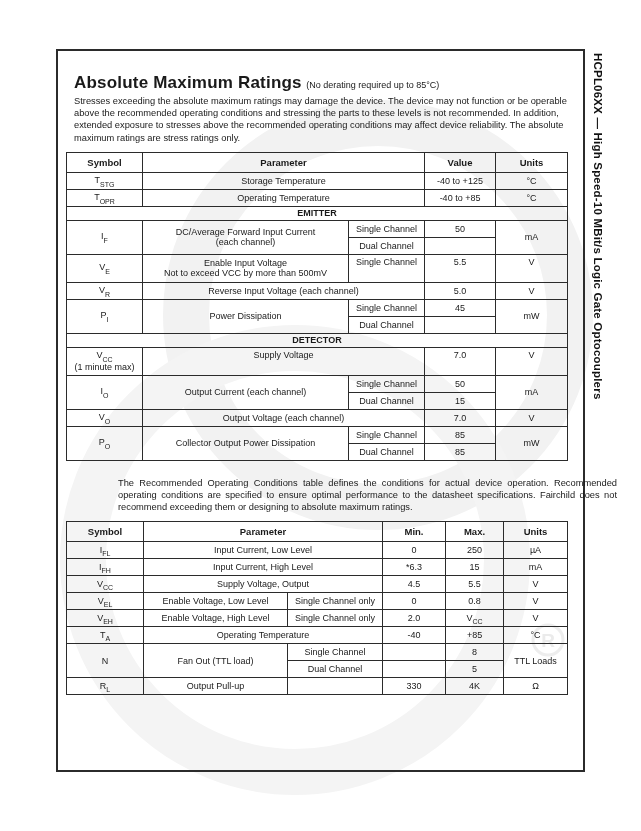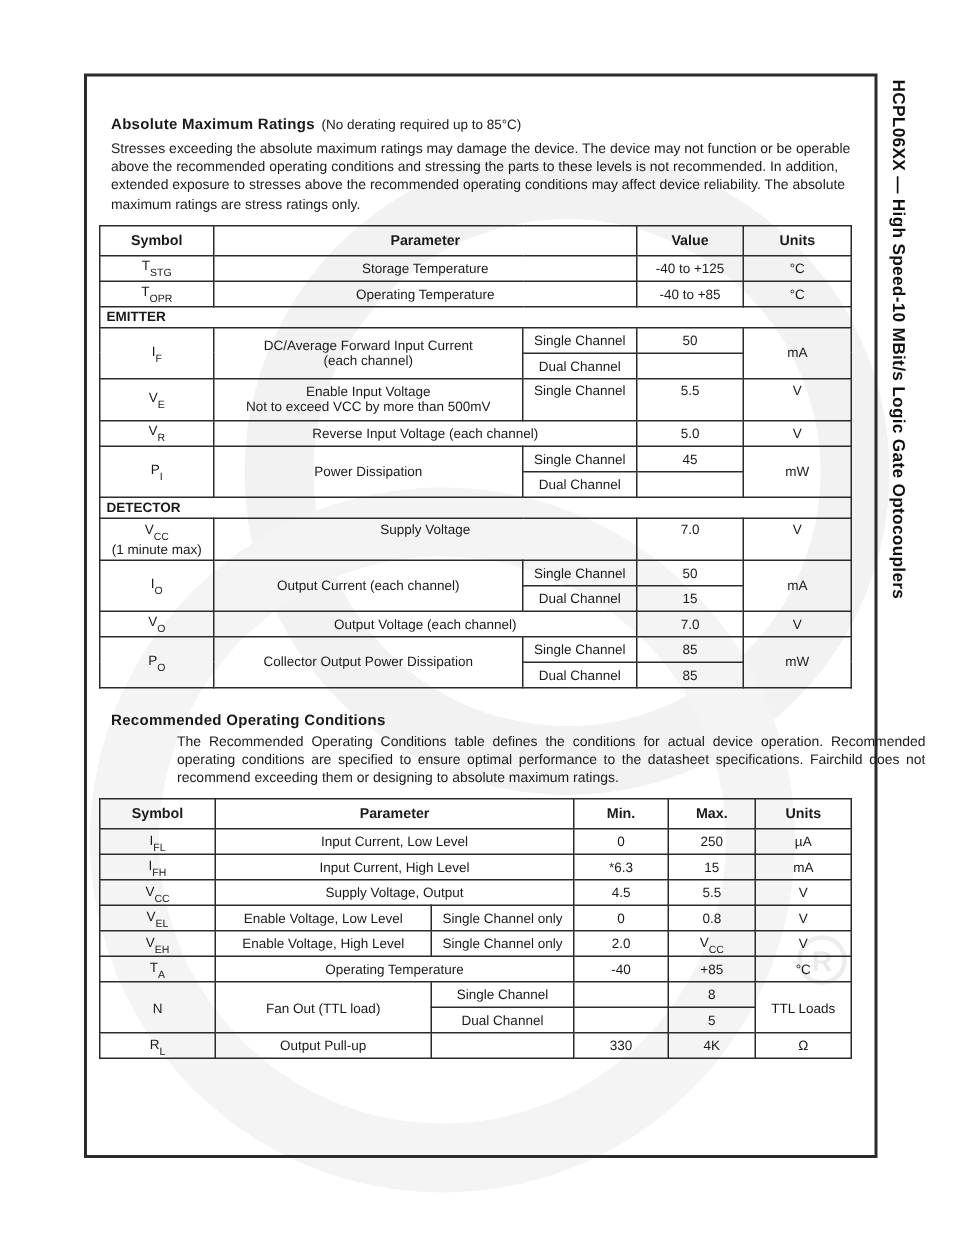--- a/index.html
+++ b/index.html
@@ -7,30 +7,30 @@
   body { position:relative; overflow:hidden; }
 
   .watermark { position:absolute; left:0; top:0; z-index:0; pointer-events:none; }
 
   .page-frame { position:absolute; left:56px; top:49px; width:529px; height:723px; border:2px solid #2b2b2b; z-index:1; }
 
   .section { padding:0 16px; position:relative; }
   .section-amr { margin-top:22px; }
   .section-roc { margin-top:16px; }
 
-  .h1 { font-size:10px; font-weight:bold; letter-spacing:0.2px; }
+  .h1 { font-size:17px; font-weight:bold; letter-spacing:0.2px; }
   .h1-note { font-size:9px; font-weight:normal; }
   .intro { font-size:9.3px; line-height:12.2px; margin-top:2px; width:499px; }
   .intro.just { text-align:justify;margin-left:44px; }
 
   table { border-collapse:collapse; table-layout:fixed; width:501px; margin-left:-8px; margin-top:8px; border:1.5px solid #2b2b2b; background:transparent; }
   th, td { border:1px solid #2b2b2b; font-size:9px; padding:1px 4px; vertical-align:middle; text-align:center; overflow:hidden; }
   th { font-size:9.5px; font-weight:bold; height:20px; }
   td.param, td.cond, td.chan { text-align:center; }
-  td.secrow { text-align:left; font-weight:bold; height:14px; padding-left:4px; }
+  td.secrow { text-align:center; font-weight:bold; height:14px; padding-left:4px; }
   tr.std td { height:17px; }
   tr.tall td { height:28px; }
   td.vtop { vertical-align:top; padding-top:2px; }
   sub { font-size:7px; position:relative; bottom:-1px; letter-spacing:0; }
   .p2 { font-size:9px; }
 
   .footnote { font-size:9px; line-height:11.5px; margin:10px 5px 0 5px; width:512px; }
 
   .footer { position:absolute; left:43px; top:776px; width:553px; z-index:1; font-size:8px; color:#222; }
   .footer-line1 { display:flex; justify-content:space-between; }
@@ -167,21 +167,20 @@
       </tr>
       <tr class="std">
         <td class="chan">Dual Channel</td>
         <td>85</td>
       </tr>
     </tbody>
       </table>
   </div>
 
   <div class="section section-roc">
-    <div class="h1">Recommended Operating Conditions</div>
     <div class="intro just">The Recommended Operating Conditions table defines the conditions for actual device operation. Recommended operating conditions are specified to ensure optimal performance to the datasheet specifications. Fairchild does not recommend exceeding them or designing to absolute maximum ratings.</div>
 
     <table>
       <colgroup>
           <col style="width:77px">
           <col style="width:144px">
           <col style="width:95px">
           <col style="width:63px">
           <col style="width:58px">
           <col style="width:64px">

